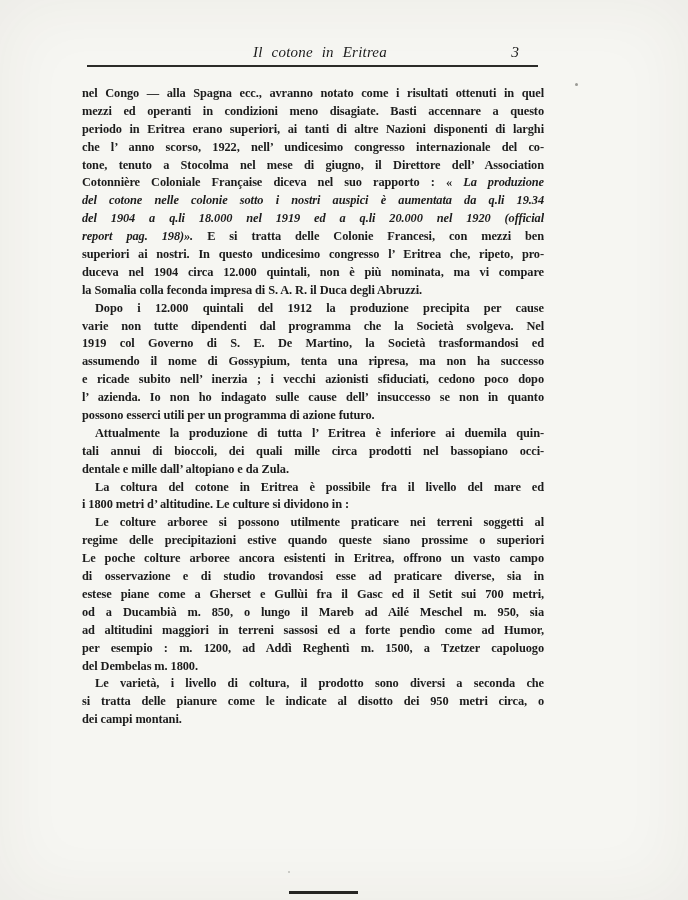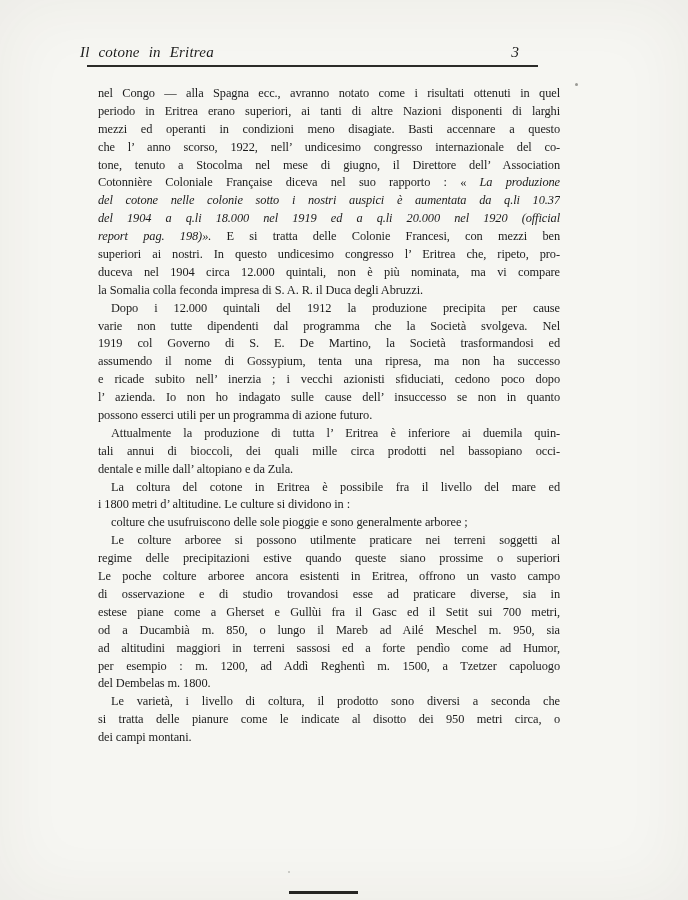--- a/index.html
+++ b/index.html
@@ -8,41 +8,42 @@
     width: 688px;
     height: 900px;
     background: #f6f6f2;
     font-family: "Liberation Serif", "DejaVu Serif", serif;
     color: #1c1c1c;
     overflow: hidden;
     box-shadow: inset 0 0 70px rgba(60,55,40,0.06);
   }
   .running-title {
     position: absolute;
-    top: 44px; left: 80px; width: 462px;
+    top: 44px; left: 89px; width: 462px;
+    text-align: center;
     font-style: italic;
     font-size: 15px;
     word-spacing: 5px;
     letter-spacing: 0.2px;
   }
   .page-number {
     position: absolute;
     top: 43px; left: 500px; width: 30px;
     font-style: italic;
     font-size: 15.5px;
     text-align: center;
   }
   .header-rule {
     position: absolute;
     top: 65px; left: 87px; width: 451px; height: 2px;
     background: #2b2b28;
   }
   .body-text {
     position: absolute;
-    top: 85px; left: 98px; width: 462px;
+    top: 85px; left: 82px; width: 462px; font-weight: bold;
   }
   .para { margin: 0; }
   .line {
     font-size: 12.4px;
     line-height: 17.9px;
     height: 17.9px;
     letter-spacing: -0.1px;
     text-align: justify;
     text-align-last: justify;
     overflow: hidden;
@@ -64,26 +65,26 @@
 <body>
 
 <div class="page">
   <div class="running-title">Il cotone in Eritrea</div>
   <div class="page-number">3</div>
   <div class="header-rule"></div>
 
   <div class="body-text" id="body-text">
       <div class="para">
         <div class="line"><span>nel Congo — alla Spagna ecc., avranno notato come i risultati ottenuti in quel</span></div>
+        <div class="line"><span>mezzi ed operanti in condizioni meno disagiate. Basti accennare a questo</span></div>
         <div class="line"><span>periodo in Eritrea erano superiori, ai tanti di altre Nazioni disponenti di larghi</span></div>
-        <div class="line"><span>mezzi ed operanti in condizioni meno disagiate. Basti accennare a questo</span></div>
         <div class="line"><span>che l’ anno scorso, 1922, nell’ undicesimo congresso internazionale del co-</span></div>
         <div class="line"><span>tone, tenuto a Stocolma nel mese di giugno, il Direttore dell’ Association</span></div>
         <div class="line"><span>Cotonnière Coloniale Française diceva nel suo rapporto : « </span><span class="it">La produzione</span></div>
-        <div class="line"><span class="it">del cotone nelle colonie sotto i nostri auspici è aumentata da q.li 10.37</span></div>
+        <div class="line"><span class="it">del cotone nelle colonie sotto i nostri auspici è aumentata da q.li 19.34</span></div>
         <div class="line"><span class="it">del 1904 a q.li 18.000 nel 1919 ed a q.li 20.000 nel 1920 (official</span></div>
         <div class="line"><span class="it">report pag. 198)».</span><span> E si tratta delle Colonie Francesi, con mezzi ben</span></div>
         <div class="line"><span>superiori ai nostri. In questo undicesimo congresso l’ Eritrea che, ripeto, pro-</span></div>
         <div class="line"><span>duceva nel 1904 circa 12.000 quintali, non è più nominata, ma vi compare</span></div>
         <div class="line last"><span>la Somalia colla feconda impresa di S. A. R. il Duca degli Abruzzi.</span></div>
       </div>
       <div class="para">
         <div class="line indent"><span>Dopo i 12.000 quintali del 1912 la produzione precipita per cause</span></div>
         <div class="line"><span>varie non tutte dipendenti dal programma che la Società svolgeva. Nel</span></div>
         <div class="line"><span>1919 col Governo di S. E. De Martino, la Società trasformandosi ed</span></div>
@@ -93,23 +94,20 @@
         <div class="line last"><span>possono esserci utili per un programma di azione futuro.</span></div>
       </div>
       <div class="para">
         <div class="line indent"><span>Attualmente la produzione di tutta l’ Eritrea è inferiore ai duemila quin-</span></div>
         <div class="line"><span>tali annui di bioccoli, dei quali mille circa prodotti nel bassopiano occi-</span></div>
         <div class="line last"><span>dentale e mille dall’ altopiano e da Zula.</span></div>
       </div>
       <div class="para">
         <div class="line indent"><span>La coltura del cotone in Eritrea è possibile fra il livello del mare ed</span></div>
         <div class="line last"><span>i 1800 metri d’ altitudine. Le culture si dividono in :</span></div>
-      </div>
-      <div class="para">
-        <div class="line indent last"><span>colture che usufruiscono delle sole pioggie e sono generalmente arboree ;</span></div>
       </div>
       <div class="para">
         <div class="line indent"><span>Le colture arboree si possono utilmente praticare nei terreni soggetti al</span></div>
         <div class="line"><span>regime delle precipitazioni estive quando queste siano prossime o superiori</span></div>
       </div>
       <div class="para">
         <div class="line"><span>Le poche colture arboree ancora esistenti in Eritrea, offrono un vasto campo</span></div>
         <div class="line"><span>di osservazione e di studio trovandosi esse ad praticare diverse, sia in</span></div>
         <div class="line"><span>estese piane come a Gherset e Gullùi fra il Gasc ed il Setit sui 700 metri,</span></div>
         <div class="line"><span>od a Ducambià m. 850, o lungo il Mareb ad Ailé Meschel m. 950, sia</span></div>

